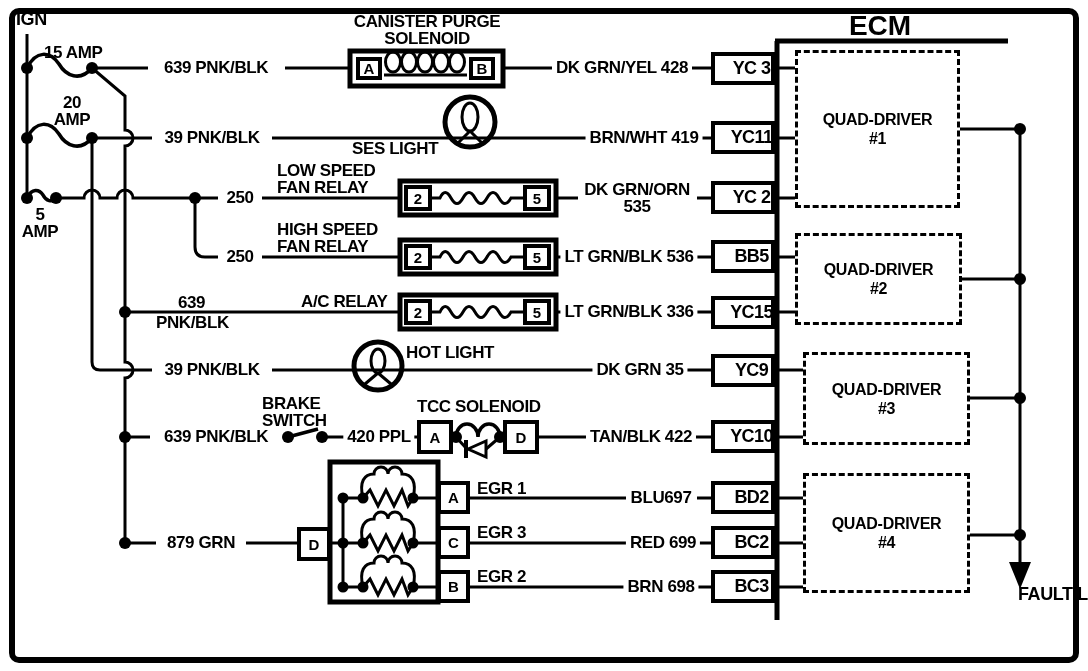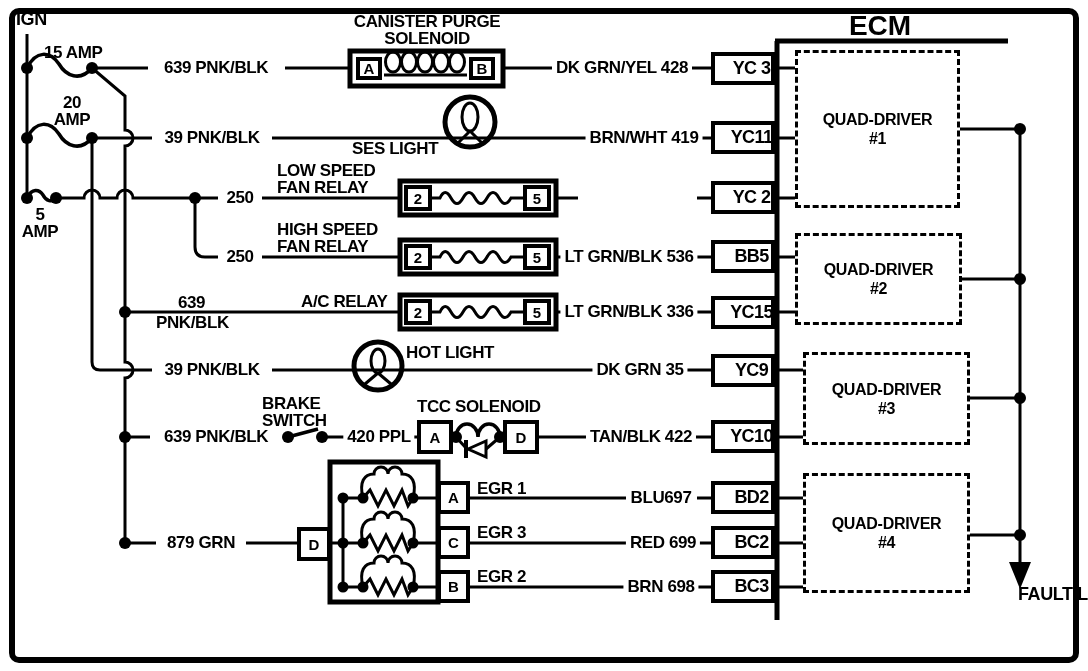--- a/index.html
+++ b/index.html
@@ -195,20 +195,24 @@
   <div class="lbl cx tc" style="left:40px;top:206px;">
     <span class="ln">5</span>
     <span class="ln">AMP</span>
   </div>
 
   <div class="lbl cx bg" style="left:216px;top:59px;">639 PNK/BLK</div>
   <div class="lbl cx bg" style="left:622px;top:59px;">DK GRN/YEL 428</div>
   <div class="lbl cx bg" style="left:212px;top:129px;">39 PNK/BLK</div>
   <div class="lbl cx bg" style="left:644px;top:129px;">BRN/WHT 419</div>
   <div class="lbl cx bg" style="left:240px;top:189px;">250</div>
+  <div class="lbl cx bg tc" style="left:637px;top:181px;">
+    <span class="ln">DK GRN/ORN</span>
+    <span class="ln">535</span>
+  </div>
   <div class="lbl cx bg" style="left:240px;top:248px;">250</div>
   <div class="lbl cx bg" style="left:629px;top:248px;">LT GRN/BLK 536</div>
   <div class="lbl" style="left:178px;top:294px;">639</div>
   <div class="lbl" style="left:156px;top:314px;">PNK/BLK</div>
   <div class="lbl cx bg" style="left:629px;top:303px;">LT GRN/BLK 336</div>
   <div class="lbl cx bg" style="left:212px;top:361px;">39 PNK/BLK</div>
   <div class="lbl cx bg" style="left:640px;top:361px;">DK GRN 35</div>
   <div class="lbl cx bg" style="left:216px;top:428px;">639 PNK/BLK</div>
   <div class="lbl cx bg" style="left:379px;top:428px;">420 PPL</div>
   <div class="lbl cx bg" style="left:641px;top:428px;">TAN/BLK 422</div>

